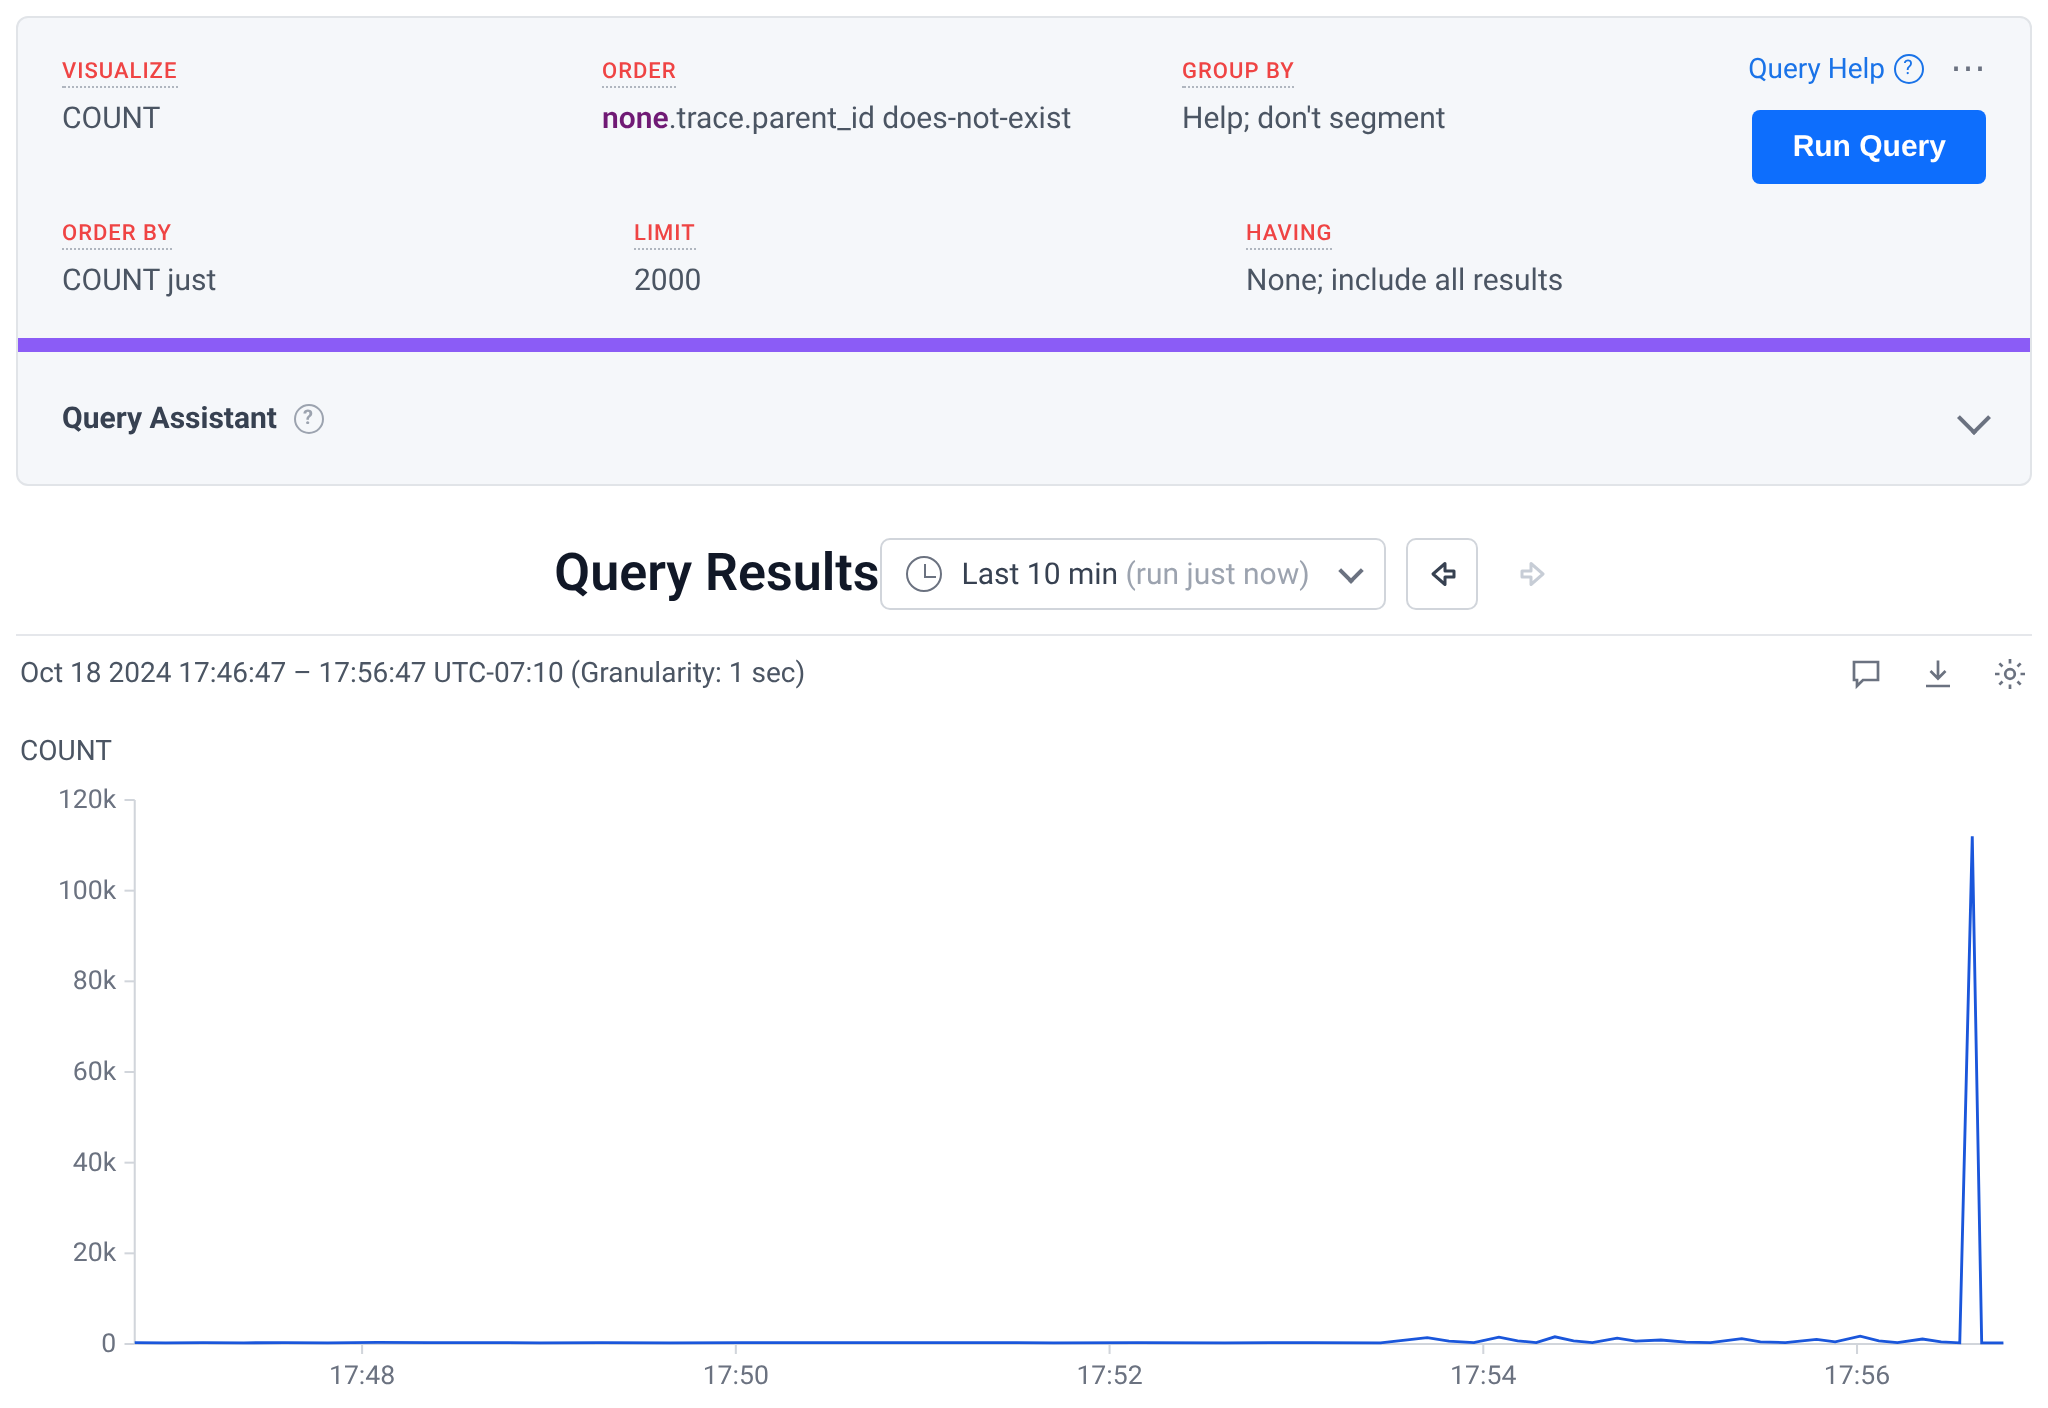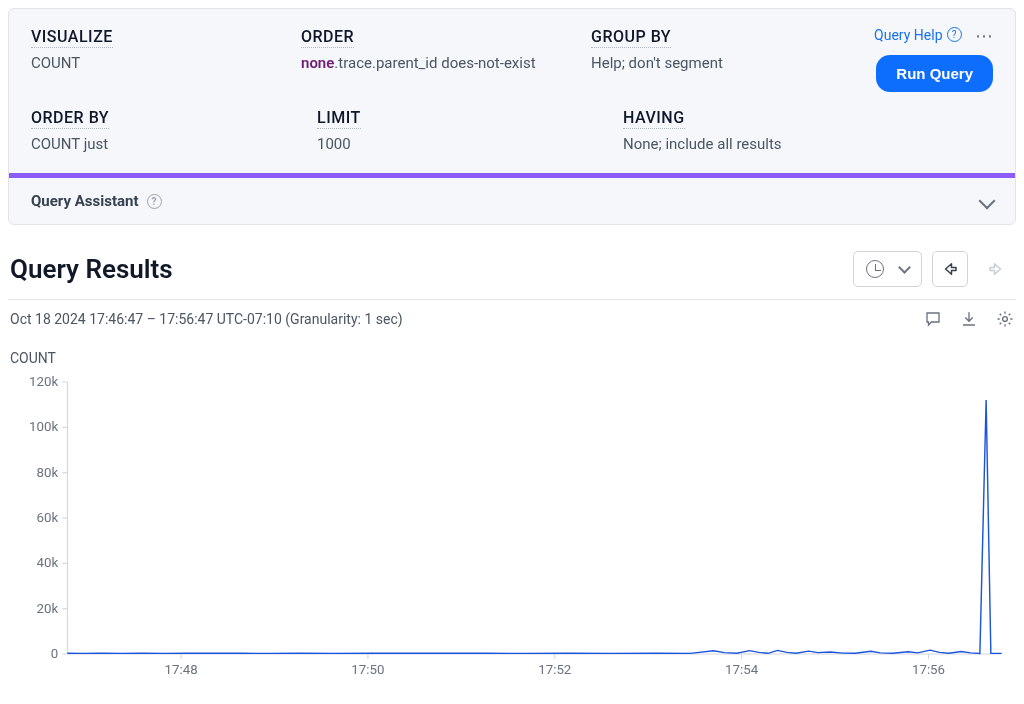--- a/index.html
+++ b/index.html
@@ -23,23 +23,23 @@
     column-gap: 10px;
     position: relative;
   }
   .qb-bottom {
     display: grid;
     grid-template-columns: 260px 280px 1fr auto;
     padding: 6px 22px 20px 22px;
     column-gap: 26px;
   }
   .qb-label {
-    font-size: 16px;
+    font-size: 11px;
     letter-spacing: 0.5px;
-    color: #0f172a;
+    color: #ef4444;
     font-weight: 500;
     border-bottom: 1px dotted #b0b6bf;
     display: inline-block;
     padding-bottom: 1px;
     margin-bottom: 6px;
   }
   .qb-value {
     font-size: 15px;
     color: #4b5563;
   }
@@ -74,30 +74,30 @@
     font-size: 18px;
     line-height: 14px;
     vertical-align: middle;
     padding-left: 4px;
   }
   .run-button {
     margin-top: 12px;
     background: #0d6efd;
     color: #fff;
     border: none;
-    border-radius: 14px;
+    border-radius: 4px;
     padding: 10px 20px;
     font-size: 15px;
     font-weight: 600;
     cursor: pointer;
     text-align: center;
   }
   .qa-row {
-    border-top: 5px solid #8b5cf6;
-    padding: 14px 22px;
+    border-top: 7px solid #8b5cf6;
+    padding: 24px 22px;
     display: flex;
     align-items: center;
     justify-content: space-between;
     text-align: right;
   }
   .qa-title {
     font-size: 15px;
     font-weight: 700;
     color: #374151;
     display: inline-flex;
@@ -117,23 +117,24 @@
   .chevron-down {
     width: 12px; height: 12px;
     border-right: 2px solid #6b7280;
     border-bottom: 2px solid #6b7280;
     transform: rotate(45deg);
   }
 
   .results-header {
     display: flex;
     align-items: center;
-    justify-content: space-between;
+    justify-content: center;
     margin-top: 26px;
     padding: 0 2px;
+    margin-left: 38px;
   }
   .results-title {
     font-size: 26px;
     font-weight: 600;
     color: #111827;
   }
   .results-controls {
     display: flex;
     align-items: center;
     gap: 10px;
@@ -235,21 +236,21 @@
       </div>
     </div>
   </div>
   <div class="qb-bottom">
     <div>
       <div class="qb-label">ORDER BY</div>
       <div class="qb-value">COUNT just</div>
     </div>
     <div>
       <div class="qb-label">LIMIT</div>
-      <div class="qb-value">1000</div>
+      <div class="qb-value">2000</div>
     </div>
     <div>
       <div class="qb-label">HAVING</div>
       <div class="qb-value">None; include all results</div>
     </div>
     <div></div>
   </div>
   <div class="qa-row">
     <span class="qa-title">
       <span>Query Assistant</span>
@@ -257,20 +258,24 @@
     </span>
     <span class="chevron-down"></span>
   </div>
 </div>
 
 <div class="results-header">
   <div class="results-title">Query Results</div>
   <div class="results-controls">
     <div class="time-picker">
       <span class="clock-icon"></span>
+      <span>
+        <span>Last 10 min</span>
+        <span class="muted">(run just now)</span>
+      </span>
       <span class="tp-chevron"></span>
     </div>
     <div class="sq-btn">
       <svg class="ico" viewBox="0 0 24 24">
           <path d="M14 5 L6 12 L14 19 L14 14 L20 14 L20 10 L14 10 Z" fill="none" stroke="#374151" stroke-width="2" stroke-linejoin="round"></path>
         </svg>
     </div>
     <div class="sq-btn plain">
       <svg class="ico" viewBox="0 0 24 24">
           <path d="M10 5 L18 12 L10 19 L10 14 L4 14 L4 10 L10 10 Z" fill="none" stroke="#c7cdd6" stroke-width="2" stroke-linejoin="round"></path>

